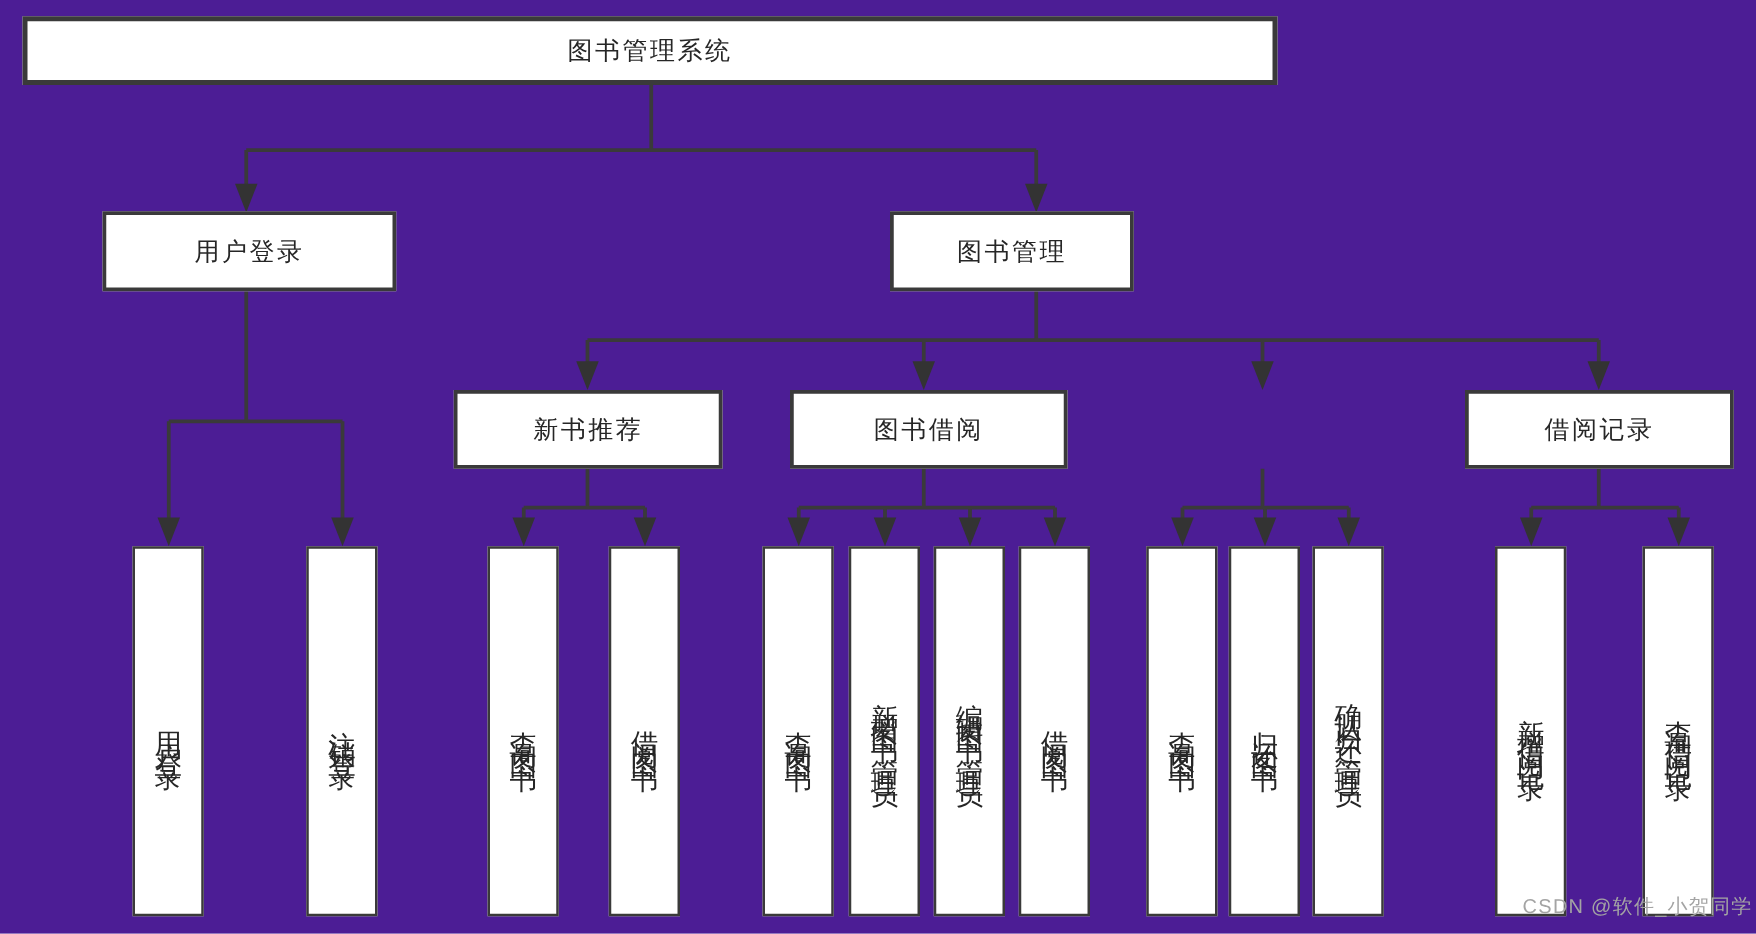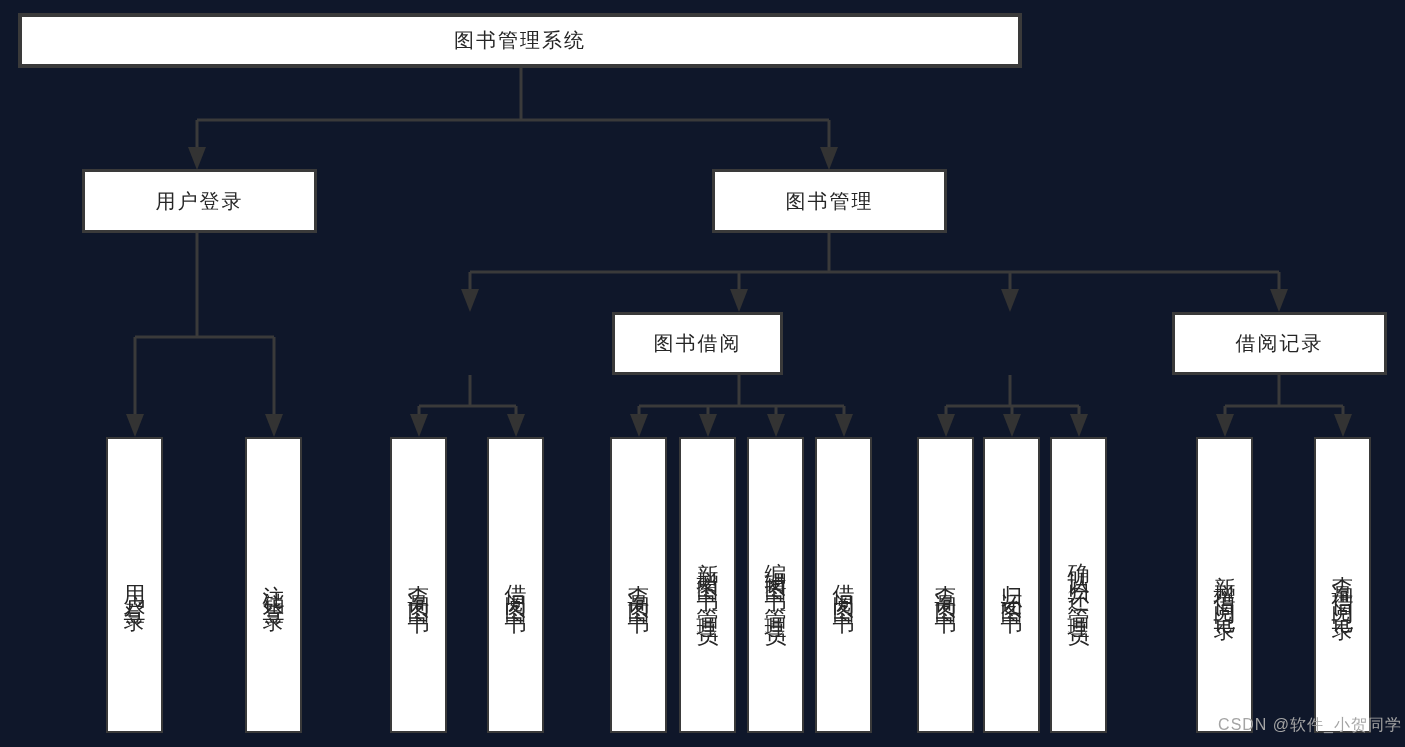--- a/index.html
+++ b/index.html
@@ -4,21 +4,21 @@
 <style>
   html, body {
     margin: 0;
     padding: 0;
     background: #ffffff;
   }
   .stage {
     position: relative;
     width: 1405px;
     height: 747px;
-    background: #0f172a;
+    background: #4c1d95;
     font-family: "Liberation Sans", sans-serif;
     color: #262626;
     overflow: hidden;
   }
   .wires {
     position: absolute;
     left: 0;
     top: 0;
     pointer-events: none;
   }
@@ -99,25 +99,28 @@
     </g>
   </svg>
 
   <div class="node h root" style="left:18px; top:13px; width:1004px; height:55px">
     <span>图书管理系统</span>
   </div>
 
   <div class="node h" style="left:82px; top:169px; width:235px; height:64px">
     <span>用户登录</span>
   </div>
-  <div class="node h" style="left:712px; top:169px; width:235px; height:64px">
+  <div class="node h" style="left:712px; top:169px; width:195px; height:64px">
     <span>图书管理</span>
   </div>
 
-  <div class="node h" style="left:612px; top:312px; width:171px; height:63px">
+  <div class="node h" style="left:363px; top:312px; width:215px; height:63px">
+    <span>新书推荐</span>
+  </div>
+  <div class="node h" style="left:632px; top:312px; width:222px; height:63px">
     <span>图书借阅</span>
   </div>
   <div class="node h" style="left:1172px; top:312px; width:215px; height:63px">
     <span>借阅记录</span>
   </div>
 
   <div class="node v" style="left:106px; top:437px; width:57px; height:296px">
     <span>用户登录</span>
   </div>
   <div class="node v" style="left:245px; top:437px; width:57px; height:296px">

